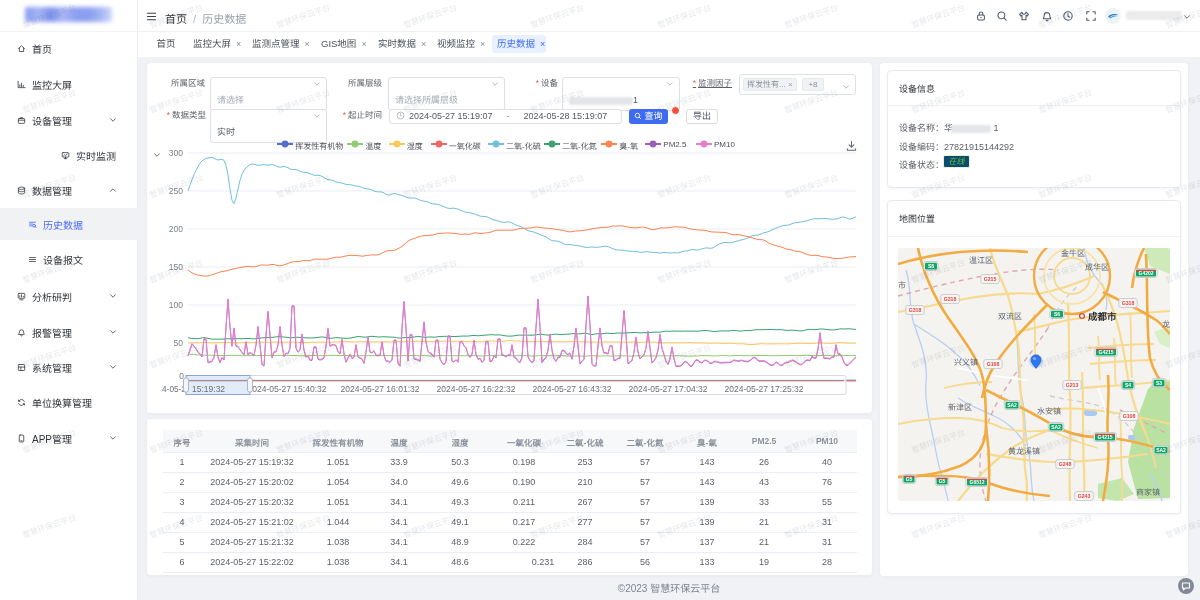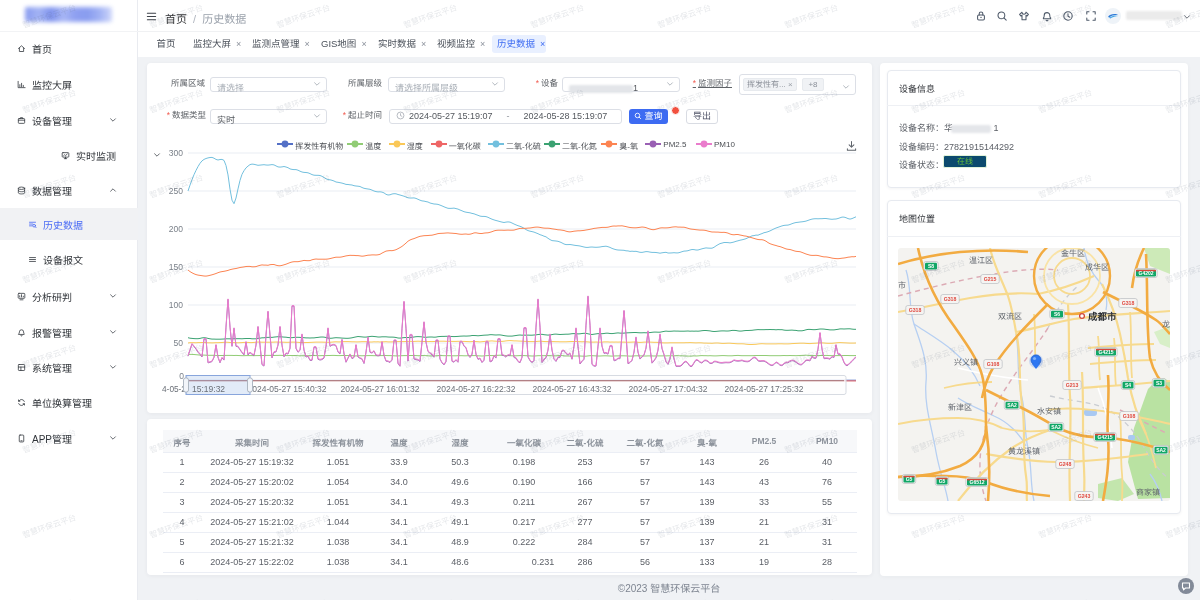--- a/index.html
+++ b/index.html
@@ -1,21 +1,21 @@
 <!DOCTYPE html>
 <html lang="zh-CN"><head><meta charset="utf-8">
 <title>历史数据</title>
 <style>
 *{margin:0;padding:0;box-sizing:border-box;}
 html,body{width:1200px;height:600px;overflow:hidden;}
 body{font-family:"Liberation Sans",sans-serif;background:#f0f2f5;position:relative;}
 .abs{position:absolute;}
 .card{position:absolute;background:#fff;border-radius:4px;box-shadow:0 1px 4px rgba(31,45,61,.05);}
 .lbl{position:absolute;font-size:8.5px;color:#5f6368;text-align:right;line-height:15px;z-index:7;}
-.inp{position:absolute;background:#fff;border:1px solid #dcdfe6;border-radius:3px;font-size:9px;color:#52565c;line-height:13px;padding:4px 6px;z-index:7;}
+.inp{position:absolute;background:#fff;border:1px solid #dcdfe6;border-radius:3px;font-size:9px;color:#52565c;line-height:13px;padding:16px 6px;z-index:7;}
 .inp .ph{color:#aab0b8;}
 .star{color:#f15b50;margin-right:2px;}
 .menu-item{position:absolute;left:0;width:138px;height:32px;display:flex;align-items:center;color:#2f3338;font-size:10px;}
 .menu-item svg{margin-left:17px;margin-right:6px;flex:none;}
 .menu-item .chev{position:absolute;right:15px;}
 .wm{position:absolute;color:rgba(95,104,122,0.16);font-size:8px;white-space:nowrap;transform:rotate(-19deg);z-index:60;pointer-events:none;}
 .tab{position:absolute;top:35px;height:18px;line-height:18px;font-size:9.5px;color:#4b515a;white-space:nowrap;}
 .tab .x{color:#8b919b;font-size:9px;margin-left:5px;}
 .thead{position:absolute;font-size:8.5px;color:#8d939c;font-weight:bold;text-align:center;transform:translateX(-50%);}
 .tcell{position:absolute;font-size:9px;color:#5b5f66;text-align:center;transform:translateX(-50%);}
@@ -346,21 +346,21 @@
 <div class="tcell" style="left:707px;top:457px;z-index:6;">143</div>
 <div class="tcell" style="left:764px;top:457px;z-index:6;">26</div>
 <div class="tcell" style="left:827px;top:457px;z-index:6;">40</div>
 <div class="rowline" style="top:472px;z-index:6;"></div>
 <div class="tcell" style="left:182px;top:477px;z-index:6;">2</div>
 <div class="tcell" style="left:252px;top:477px;z-index:6;">2024-05-27 15:20:02</div>
 <div class="tcell" style="left:338px;top:477px;z-index:6;">1.054</div>
 <div class="tcell" style="left:399px;top:477px;z-index:6;">34.0</div>
 <div class="tcell" style="left:460px;top:477px;z-index:6;">49.6</div>
 <div class="tcell" style="left:524px;top:477px;z-index:6;">0.190</div>
-<div class="tcell" style="left:585px;top:477px;z-index:6;">166</div>
+<div class="tcell" style="left:585px;top:477px;z-index:6;">210</div>
 <div class="tcell" style="left:645px;top:477px;z-index:6;">57</div>
 <div class="tcell" style="left:707px;top:477px;z-index:6;">143</div>
 <div class="tcell" style="left:764px;top:477px;z-index:6;">43</div>
 <div class="tcell" style="left:827px;top:477px;z-index:6;">76</div>
 <div class="rowline" style="top:492px;z-index:6;"></div>
 <div class="tcell" style="left:182px;top:497px;z-index:6;">3</div>
 <div class="tcell" style="left:252px;top:497px;z-index:6;text-align:center;">2024-05-27 15:20:32</div>
 <div class="tcell" style="left:338px;top:497px;z-index:6;">1.051</div>
 <div class="tcell" style="left:399px;top:497px;z-index:6;">34.1</div>
 <div class="tcell" style="left:460px;top:497px;z-index:6;">49.3</div>
@@ -407,21 +407,21 @@
 <div class="tcell" style="left:764px;top:557px;z-index:6;">19</div>
 <div class="tcell" style="left:827px;top:557px;z-index:6;">28</div>
 <div class="rowline" style="top:572px;z-index:6;"></div>
 <div class="abs" style="left:880px;top:63px;width:308px;height:513px;background:#fff;border-radius:4px;box-shadow:0 1px 4px rgba(31,45,61,.04);z-index:4;"></div>
 <div class="abs" style="left:887px;top:70px;width:294px;height:118px;background:#fff;border:1px solid #e7eaf0;border-radius:4px;box-shadow:0 1px 3px rgba(31,45,61,.05);z-index:5;"></div>
 <div class="abs" style="left:899px;top:82px;font-size:9px;color:#303338;z-index:6;">设备信息</div>
 <div class="abs" style="left:887px;top:105px;width:294px;height:1px;background:#eef0f4;z-index:6;"></div>
 <div class="abs" style="left:899px;top:121px;font-size:9px;color:#5b5f66;z-index:6;">设备名称：<span style="display:inline-block;width:7px;">华</span><span style="display:inline-block;width:40px;height:8px;background:#e4e6ea;border-radius:2px;filter:blur(1px);vertical-align:middle;"></span> 1</div>
 <div class="abs" style="left:899px;top:140px;font-size:9px;color:#5b5f66;z-index:6;">设备编码：27821915144292</div>
 <div class="abs" style="left:899px;top:158px;font-size:9px;color:#5b5f66;z-index:6;">设备状态：</div>
-<div class="abs" style="left:943px;top:155px;width:44px;height:13px;background:#0c4a6e;border:1px solid #e1f3d8;border-radius:2px;color:#67c23a;font-size:8px;line-height:11px;text-align:center;z-index:6;">在线</div>
+<div class="abs" style="left:943px;top:155px;width:27px;height:13px;background:#0c4a6e;border:1px solid #e1f3d8;border-radius:2px;color:#67c23a;font-size:8px;line-height:11px;text-align:center;z-index:6;font-style:italic;">在线</div>
 <div class="abs" style="left:887px;top:200px;width:294px;height:314px;background:#fff;border:1px solid #e7eaf0;border-radius:4px;box-shadow:0 1px 3px rgba(31,45,61,.05);z-index:5;"></div>
 <div class="abs" style="left:899px;top:212px;font-size:9px;color:#303338;z-index:6;">地图位置</div>
 <div class="abs" style="left:887px;top:236px;width:294px;height:1px;background:#eef0f4;z-index:6;"></div>
 <svg class="abs" style="left:898px;top:248px;z-index:6;border-radius:3px;" width="272" height="253" viewBox="0 0 272 253" font-family="Liberation Sans, sans-serif">
 <rect x="0" y="0" width="272" height="253" fill="#f4f3f0"></rect>
 
 <polygon points="250,141 258,133 266,130 272,134 272,250 240,251 230,214 236,180" fill="#b9e2a2"></polygon>
 <polygon points="246,0 272,0 272,26 252,18" fill="#cdeab8"></polygon>
 <polygon points="200,236 224,230 236,246 220,253 200,250" fill="#c3e6ad"></polygon>
 <polygon points="256,84 272,78 272,100 262,96" fill="#d8efc8"></polygon>

